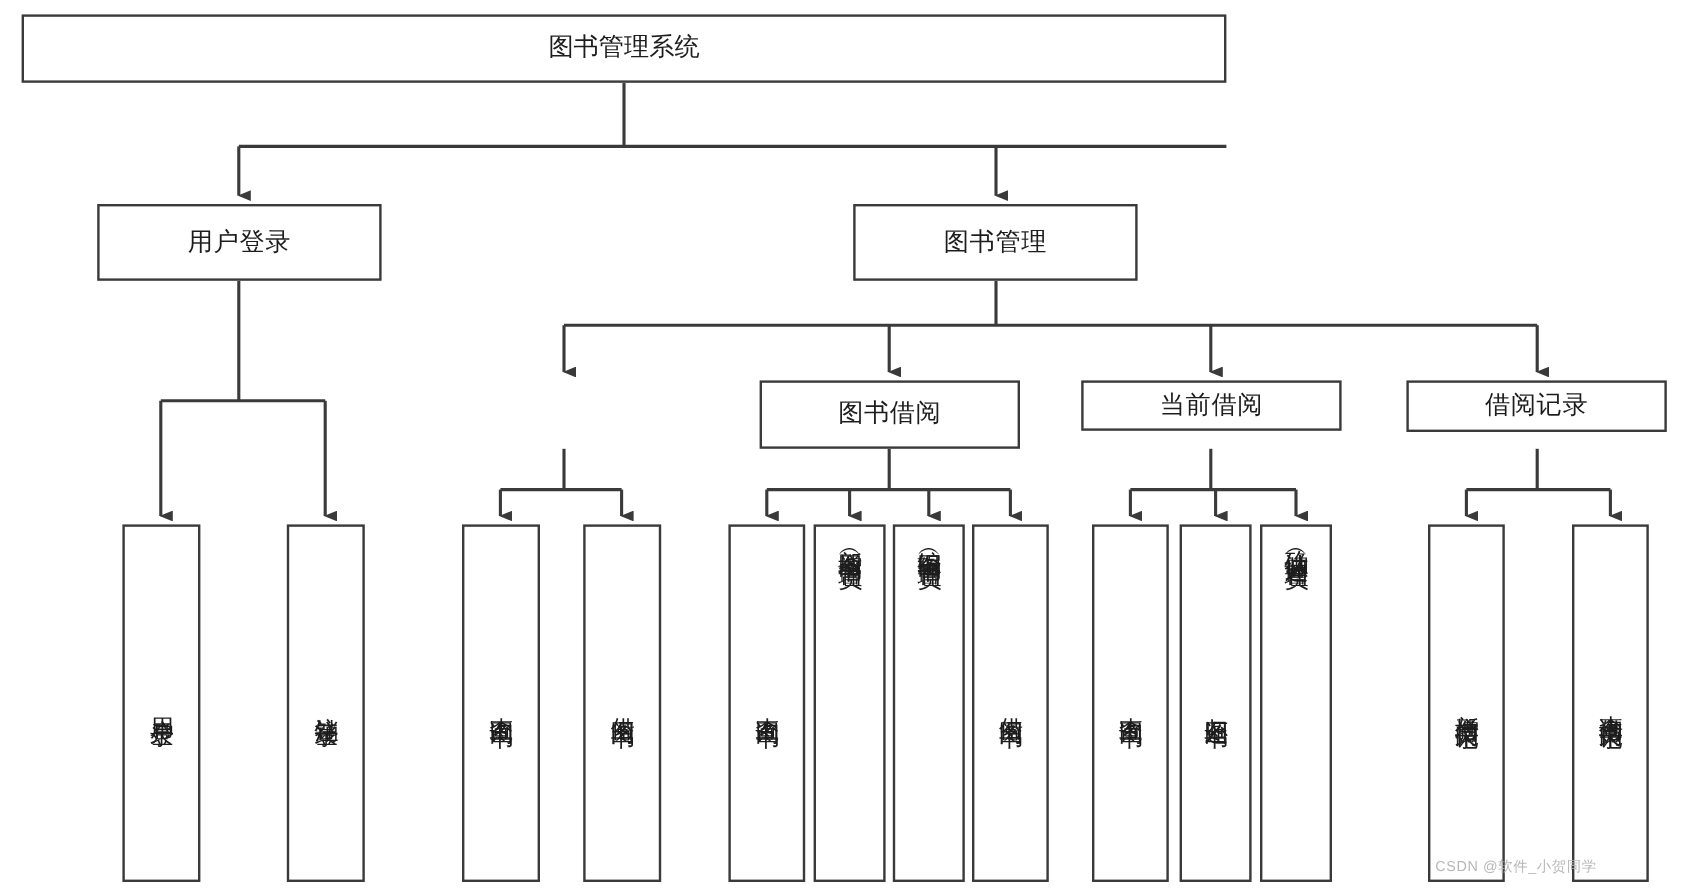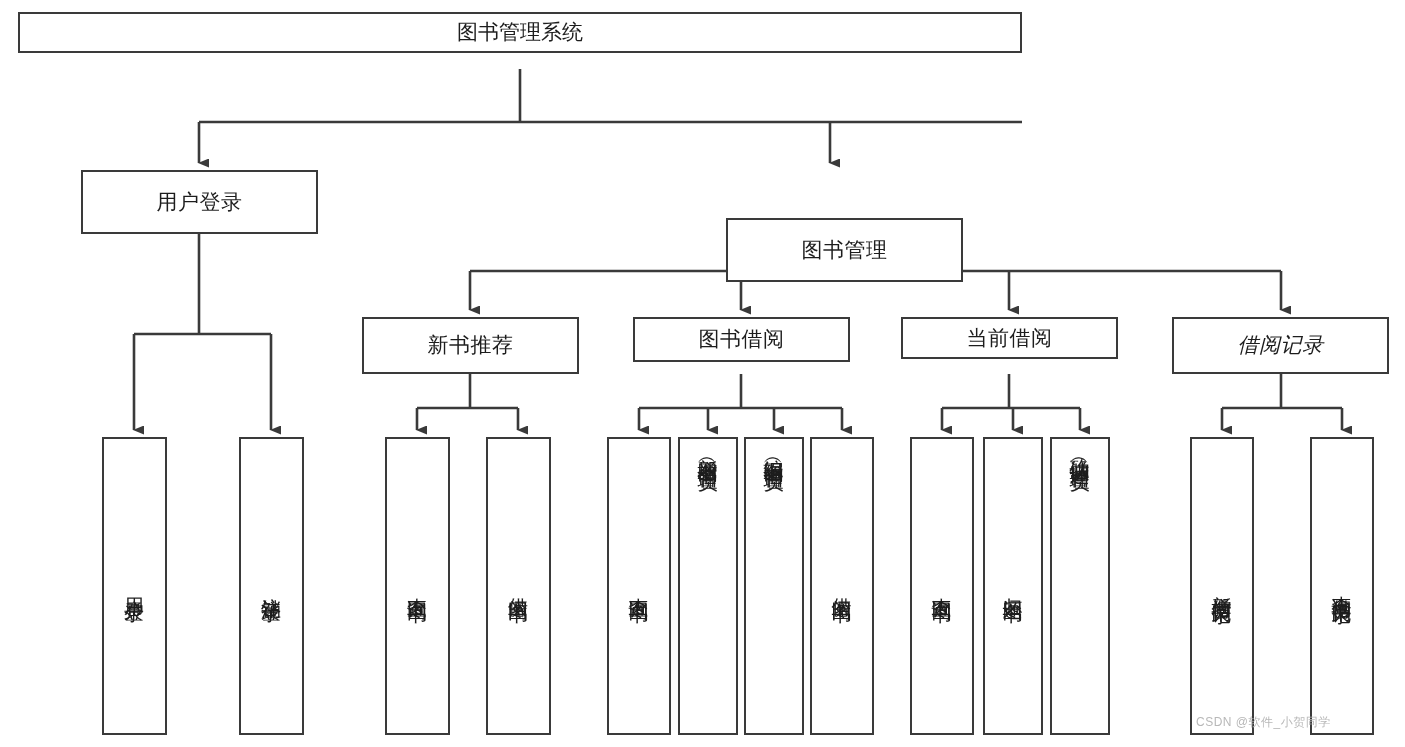--- a/index.html
+++ b/index.html
@@ -113,29 +113,28 @@
       <path d="M1013,408 L1013,430" marker-end="url(#arrowhead)"></path>
       <path d="M1080,408 L1080,430" marker-end="url(#arrowhead)"></path>
 
       <path d="M1281,374 L1281,408"></path>
       <path d="M1222,408 L1342,408"></path>
       <path d="M1222,408 L1222,430" marker-end="url(#arrowhead)"></path>
       <path d="M1342,408 L1342,430" marker-end="url(#arrowhead)"></path>
     </g>
   </svg>
 
-  <div class="node node-root" style="left:18px; top:12px; width:1004px; height:41px;">图书管理系统</div>
+  <div class="node node-root" style="left:18px; top:12px; width:1004px; height:57px;">图书管理系统</div>
 
   <div class="node node-h" style="left:81px; top:170px; width:237px; height:64px;">用户登录</div>
-  <div class="node node-h" style="left:726px; top:170px; width:237px; height:64px;margin-top:48px;">图书管理</div>
+  <div class="node node-h" style="left:711px; top:170px; width:237px; height:64px;">图书管理</div>
 
-  <div class="node node-h" style="left:362px; top:317px; width:217px; height:57px;">新书推荐</div>
-  <div class="node node-h" style="left:633px; top:317px; width:217px; height:45px;">图书借阅</div>
+  <div class="node node-h" style="left:633px; top:317px; width:217px; height:57px;">图书借阅</div>
   <div class="node node-h" style="left:901px; top:317px; width:217px; height:42px;">当前借阅</div>
-  <div class="node node-h" style="left:1172px; top:317px; width:217px; height:57px;font-style:italic;">借阅记录</div>
+  <div class="node node-h" style="left:1172px; top:317px; width:217px; height:43px;">借阅记录</div>
 
   <div class="node node-v pad-mid" style="left:102px; top:437px; width:65px; height:298px;">用户登录</div>
   <div class="node node-v pad-mid" style="left:239px; top:437px; width:65px; height:298px;">注销登录</div>
 
   <div class="node node-v pad-mid" style="left:385px; top:437px; width:65px; height:298px;">查询图书</div>
   <div class="node node-v pad-mid" style="left:486px; top:437px; width:65px; height:298px;">借阅图书</div>
 
   <div class="node node-v pad-mid" style="left:607px; top:437px; width:64px; height:298px;">查询图书</div>
   <div class="node node-v" style="left:678px; top:437px; width:60px; height:298px;">新增图书（管理员）</div>
   <div class="node node-v" style="left:744px; top:437px; width:60px; height:298px;">编辑图书（管理员）</div>

